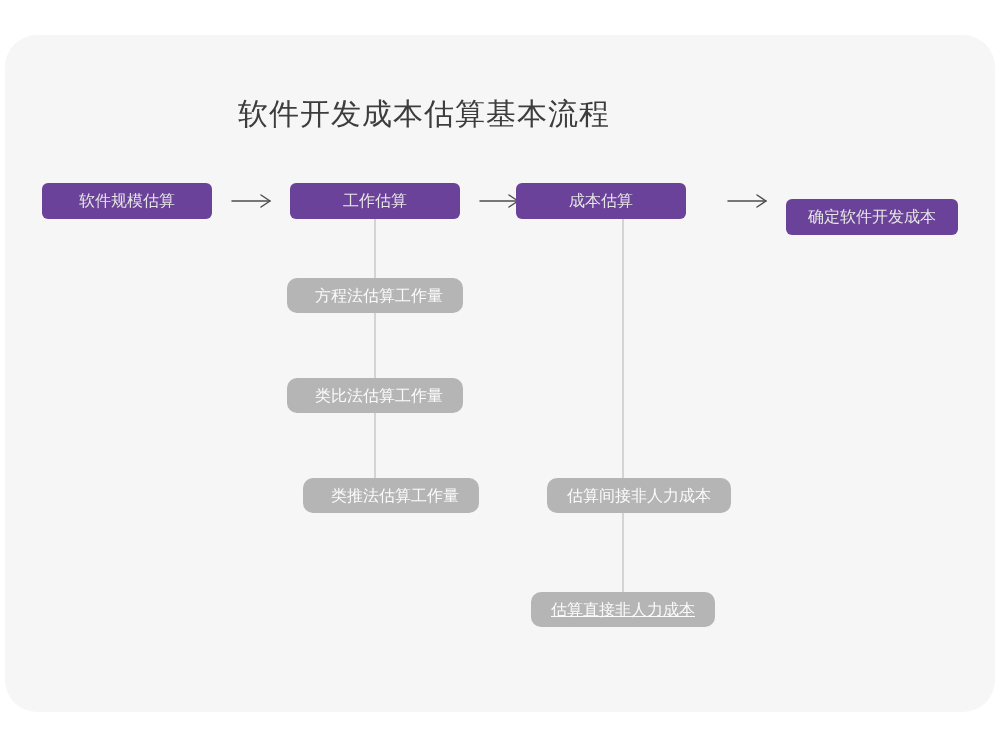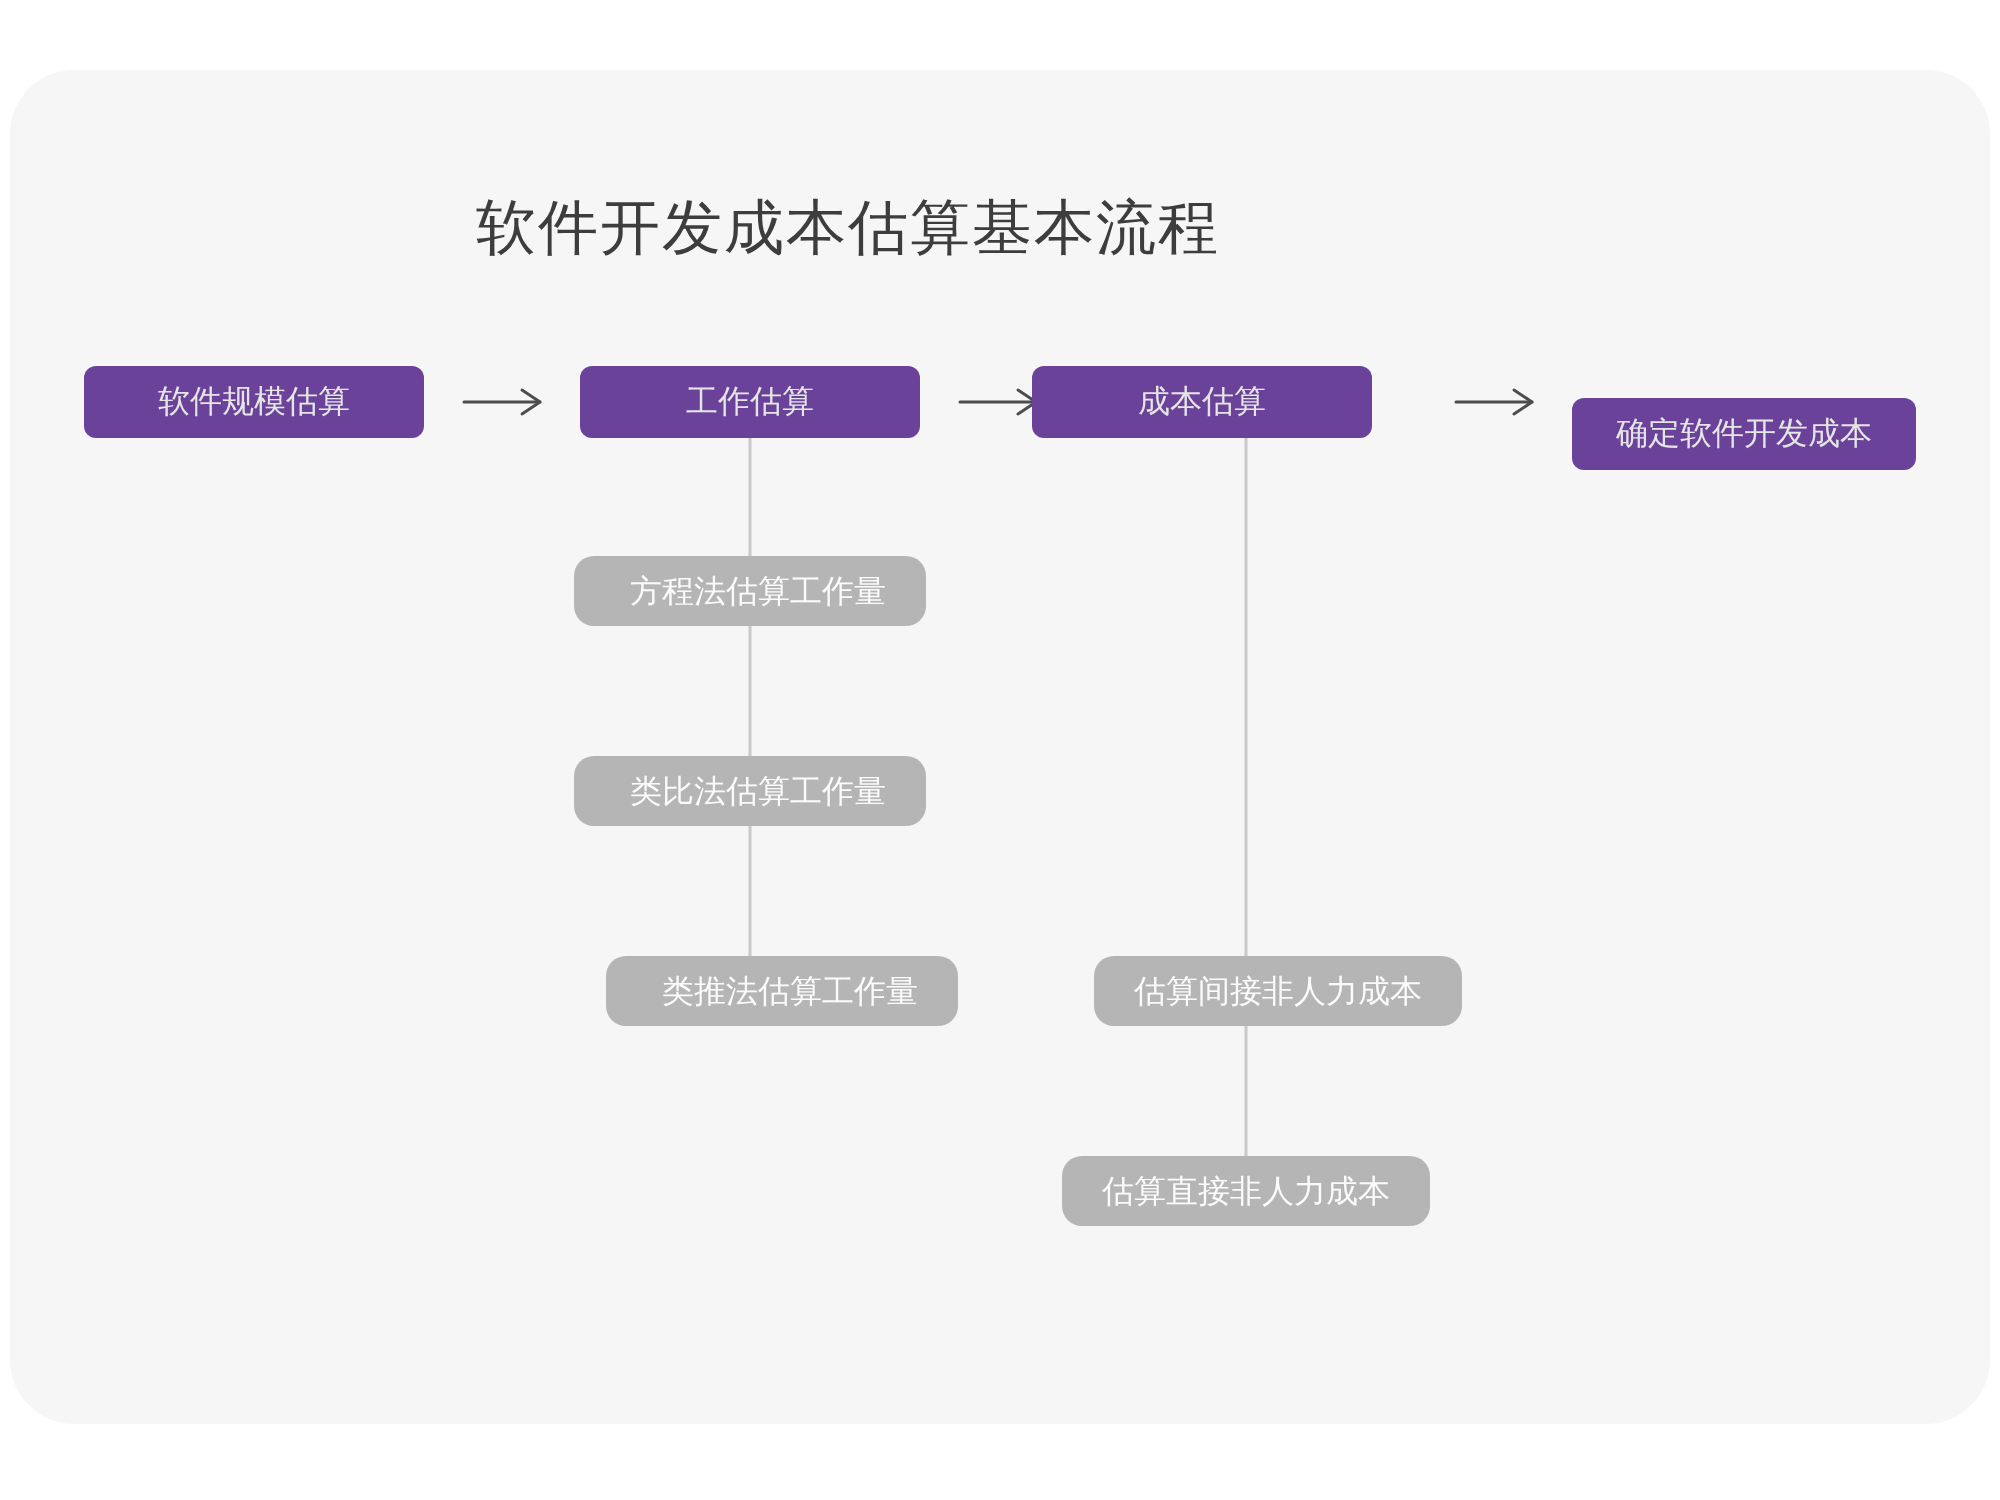--- a/index.html
+++ b/index.html
@@ -69,21 +69,21 @@
     font-size: 16px;
     text-align: center;
     white-space: nowrap;
     z-index: 2;
   }
   .col-work { left: 375px; padding-left: 28px; }
   .col-cost { left: 623px; }
   .row-1 { top: 278px; }
   .row-2 { top: 378px; }
   .row-3 { top: 478px; margin-left: 16px; }
-  .row-4 { top: 578px; }
+  .row-4 { top: 592px; text-decoration: underline; }
   .ms-1 { left: 42px; }
   .ms-2 { left: 290px; }
   .ms-3 { left: 516px; }
   .ms-4 { left: 786px; width: 172px; margin-top: 16px; }
 </style>
 </head>
 <body>
 
 <div class="stage">
   <div class="card"></div>

